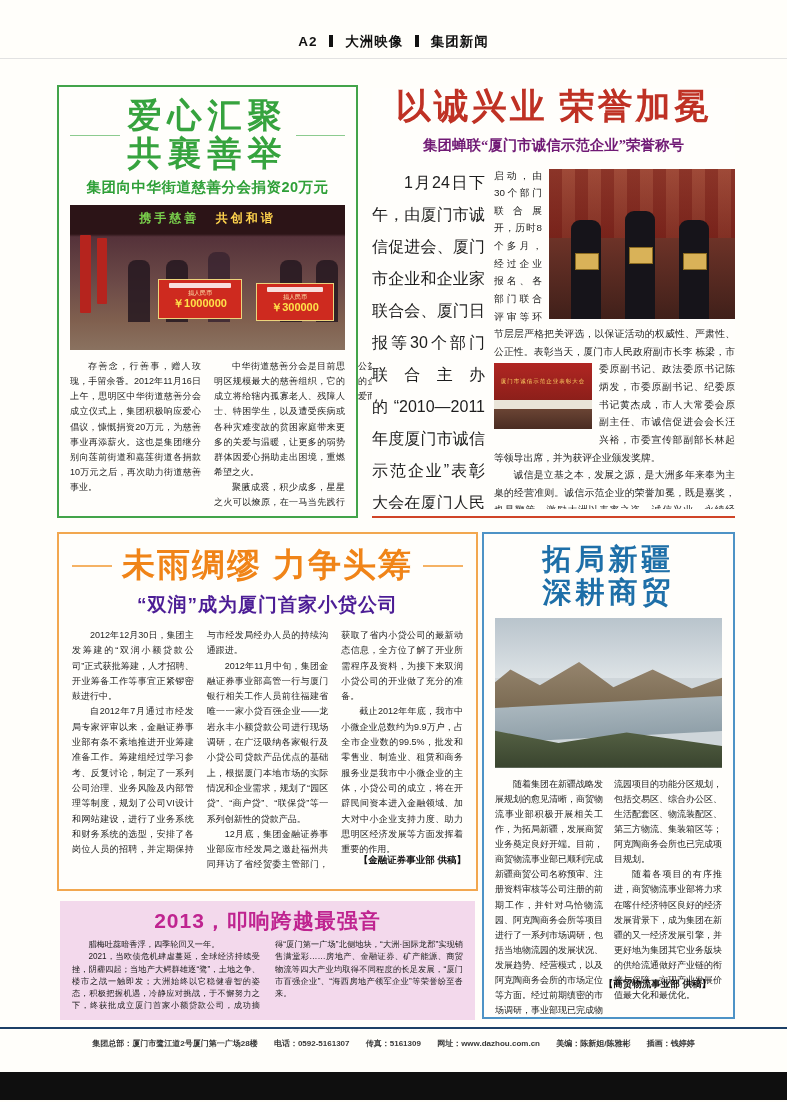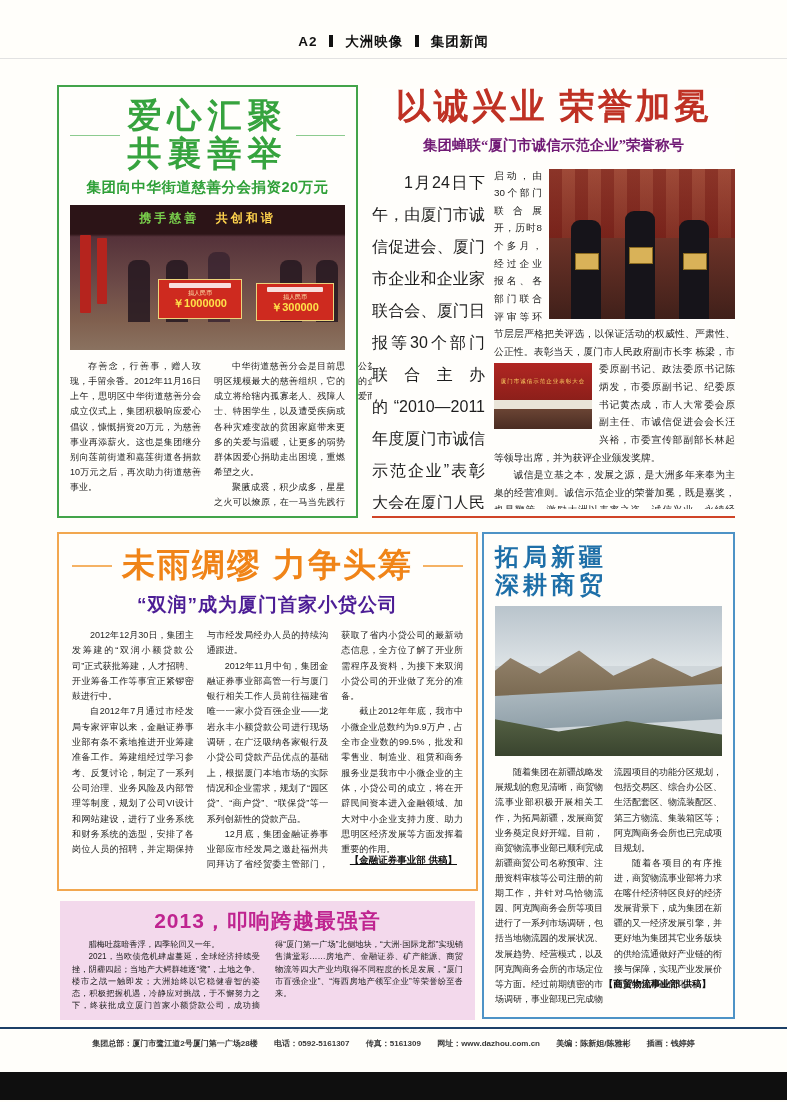--- a/index.html
+++ b/index.html
@@ -64,24 +64,24 @@
   .sp-white{position:absolute;top:56%;left:0;right:0;height:13%;background:#e9e4d8;}
   .sp-floor{position:absolute;bottom:0;left:0;right:0;height:31%;background:linear-gradient(180deg,#6a4434,#4a2c22);}
   
   .weiyu{left:57px;top:532px;width:421px;height:359px;border:2px solid #f2a74f;padding:9px 13px;}
   .w-title{display:flex;align-items:center;}
   .w-title .flank{flex:1;height:2px;background:#f5b264;}
   .w-title .tt{padding:0 10px;font-size:33px;font-weight:bold;color:#f08418;letter-spacing:2px;}
   .w-sub{margin-top:4px;text-align:center;font-size:19px;font-weight:bold;color:#4c1d95;letter-spacing:1px;}
   .w-body{margin-top:10px;height:252px;column-count:3;column-gap:13px;column-fill:auto;
           font-size:9px;line-height:1.7;overflow:hidden;}
-  .w-byline{right:19px;bottom:22px;text-decoration:underline;}
+  .w-byline{right:10px;bottom:22px;}
   
   .xinjiang{left:482px;top:532px;width:253px;height:487px;border:2px solid #4e93c6;padding:9px 11px;}
-  .x-title{text-align:left;font-size:24px;font-weight:bold;color:#1e6fa8;line-height:1.15;letter-spacing:4px;}
+  .x-title{text-align:center;font-size:29px;font-weight:bold;color:#1e6fa8;line-height:1.15;letter-spacing:4px;}
   .land-photo{margin-top:8px;height:150px;background:#cfd6da;}
   .lp-sky{position:absolute;top:0;left:0;right:0;height:40%;background:linear-gradient(180deg,#b9c4cc,#dde3e6);}
   .lp-mtn{position:absolute;top:22%;left:-4%;right:-4%;height:42%;
      background:linear-gradient(180deg,#9c8b74,#77674f);
      clip-path:polygon(0 62%,10% 30%,22% 55%,38% 18%,52% 58%,68% 30%,84% 60%,100% 38%,100% 100%,0 100%);}
   .lp-river{position:absolute;top:56%;left:0;right:0;height:23%;transform:skewY(-3deg);
      background:linear-gradient(180deg,#a9b6bd,#90a0a9);}
   .lp-green{position:absolute;bottom:0;left:0;right:0;height:30%;
      background:linear-gradient(180deg,#5a6648,#39442e);
      clip-path:polygon(0 18%,28% 45%,58% 22%,100% 52%,100% 100%,0 100%);}

